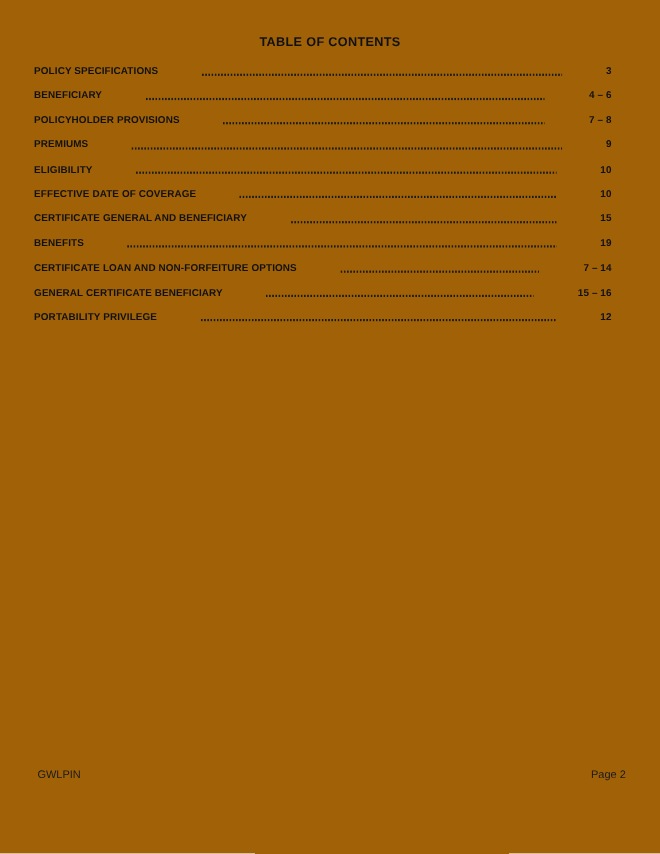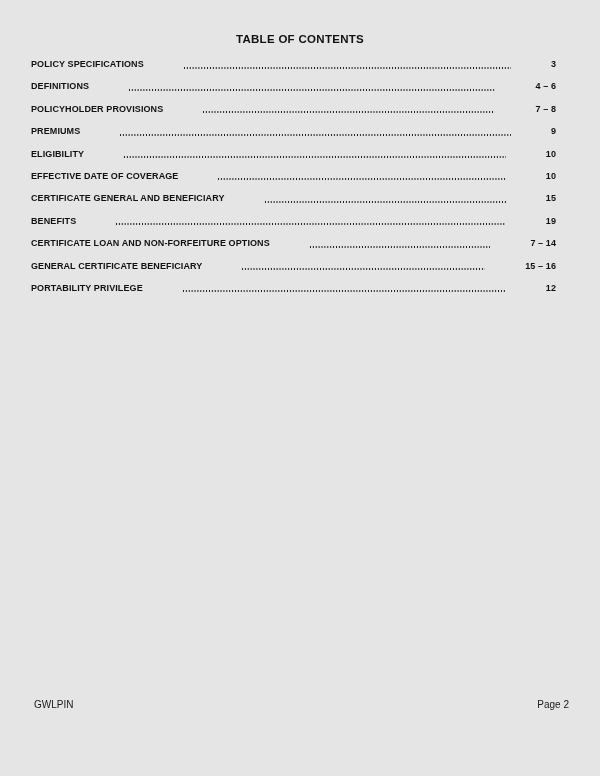--- a/index.html
+++ b/index.html
@@ -8,21 +8,21 @@
     width: 600px;
     height: 776px;
     font-family: "Liberation Sans", sans-serif;
     color: #141414;
     overflow: hidden;
   }
   .page {
     position: relative;
     width: 600px;
     height: 776px;
-    background: #e5e5e5;
+    background: #a16207;
   }
   .doc-title {
     padding-top: 33px;
     text-align: center;
     font-size: 11.5px;
     font-weight: bold;
     letter-spacing: 0.3px;
     line-height: 13px;
     color: #111111;
   }
@@ -81,21 +81,21 @@
 
   <div class="toc">
 
     <div class="toc-row">
       <span class="toc-label">POLICY SPECIFICATIONS</span>
       <span class="toc-dots"></span>
       <span class="toc-page">3</span>
     </div>
 
     <div class="toc-row">
-      <span class="toc-label">DEFINITIONS</span>
+      <span class="toc-label">BENEFICIARY</span>
       <span class="toc-dots"></span>
       <span class="toc-page">4 – 6</span>
     </div>
 
     <div class="toc-row">
       <span class="toc-label">POLICYHOLDER PROVISIONS</span>
       <span class="toc-dots"></span>
       <span class="toc-page">7 – 8</span>
     </div>
 

